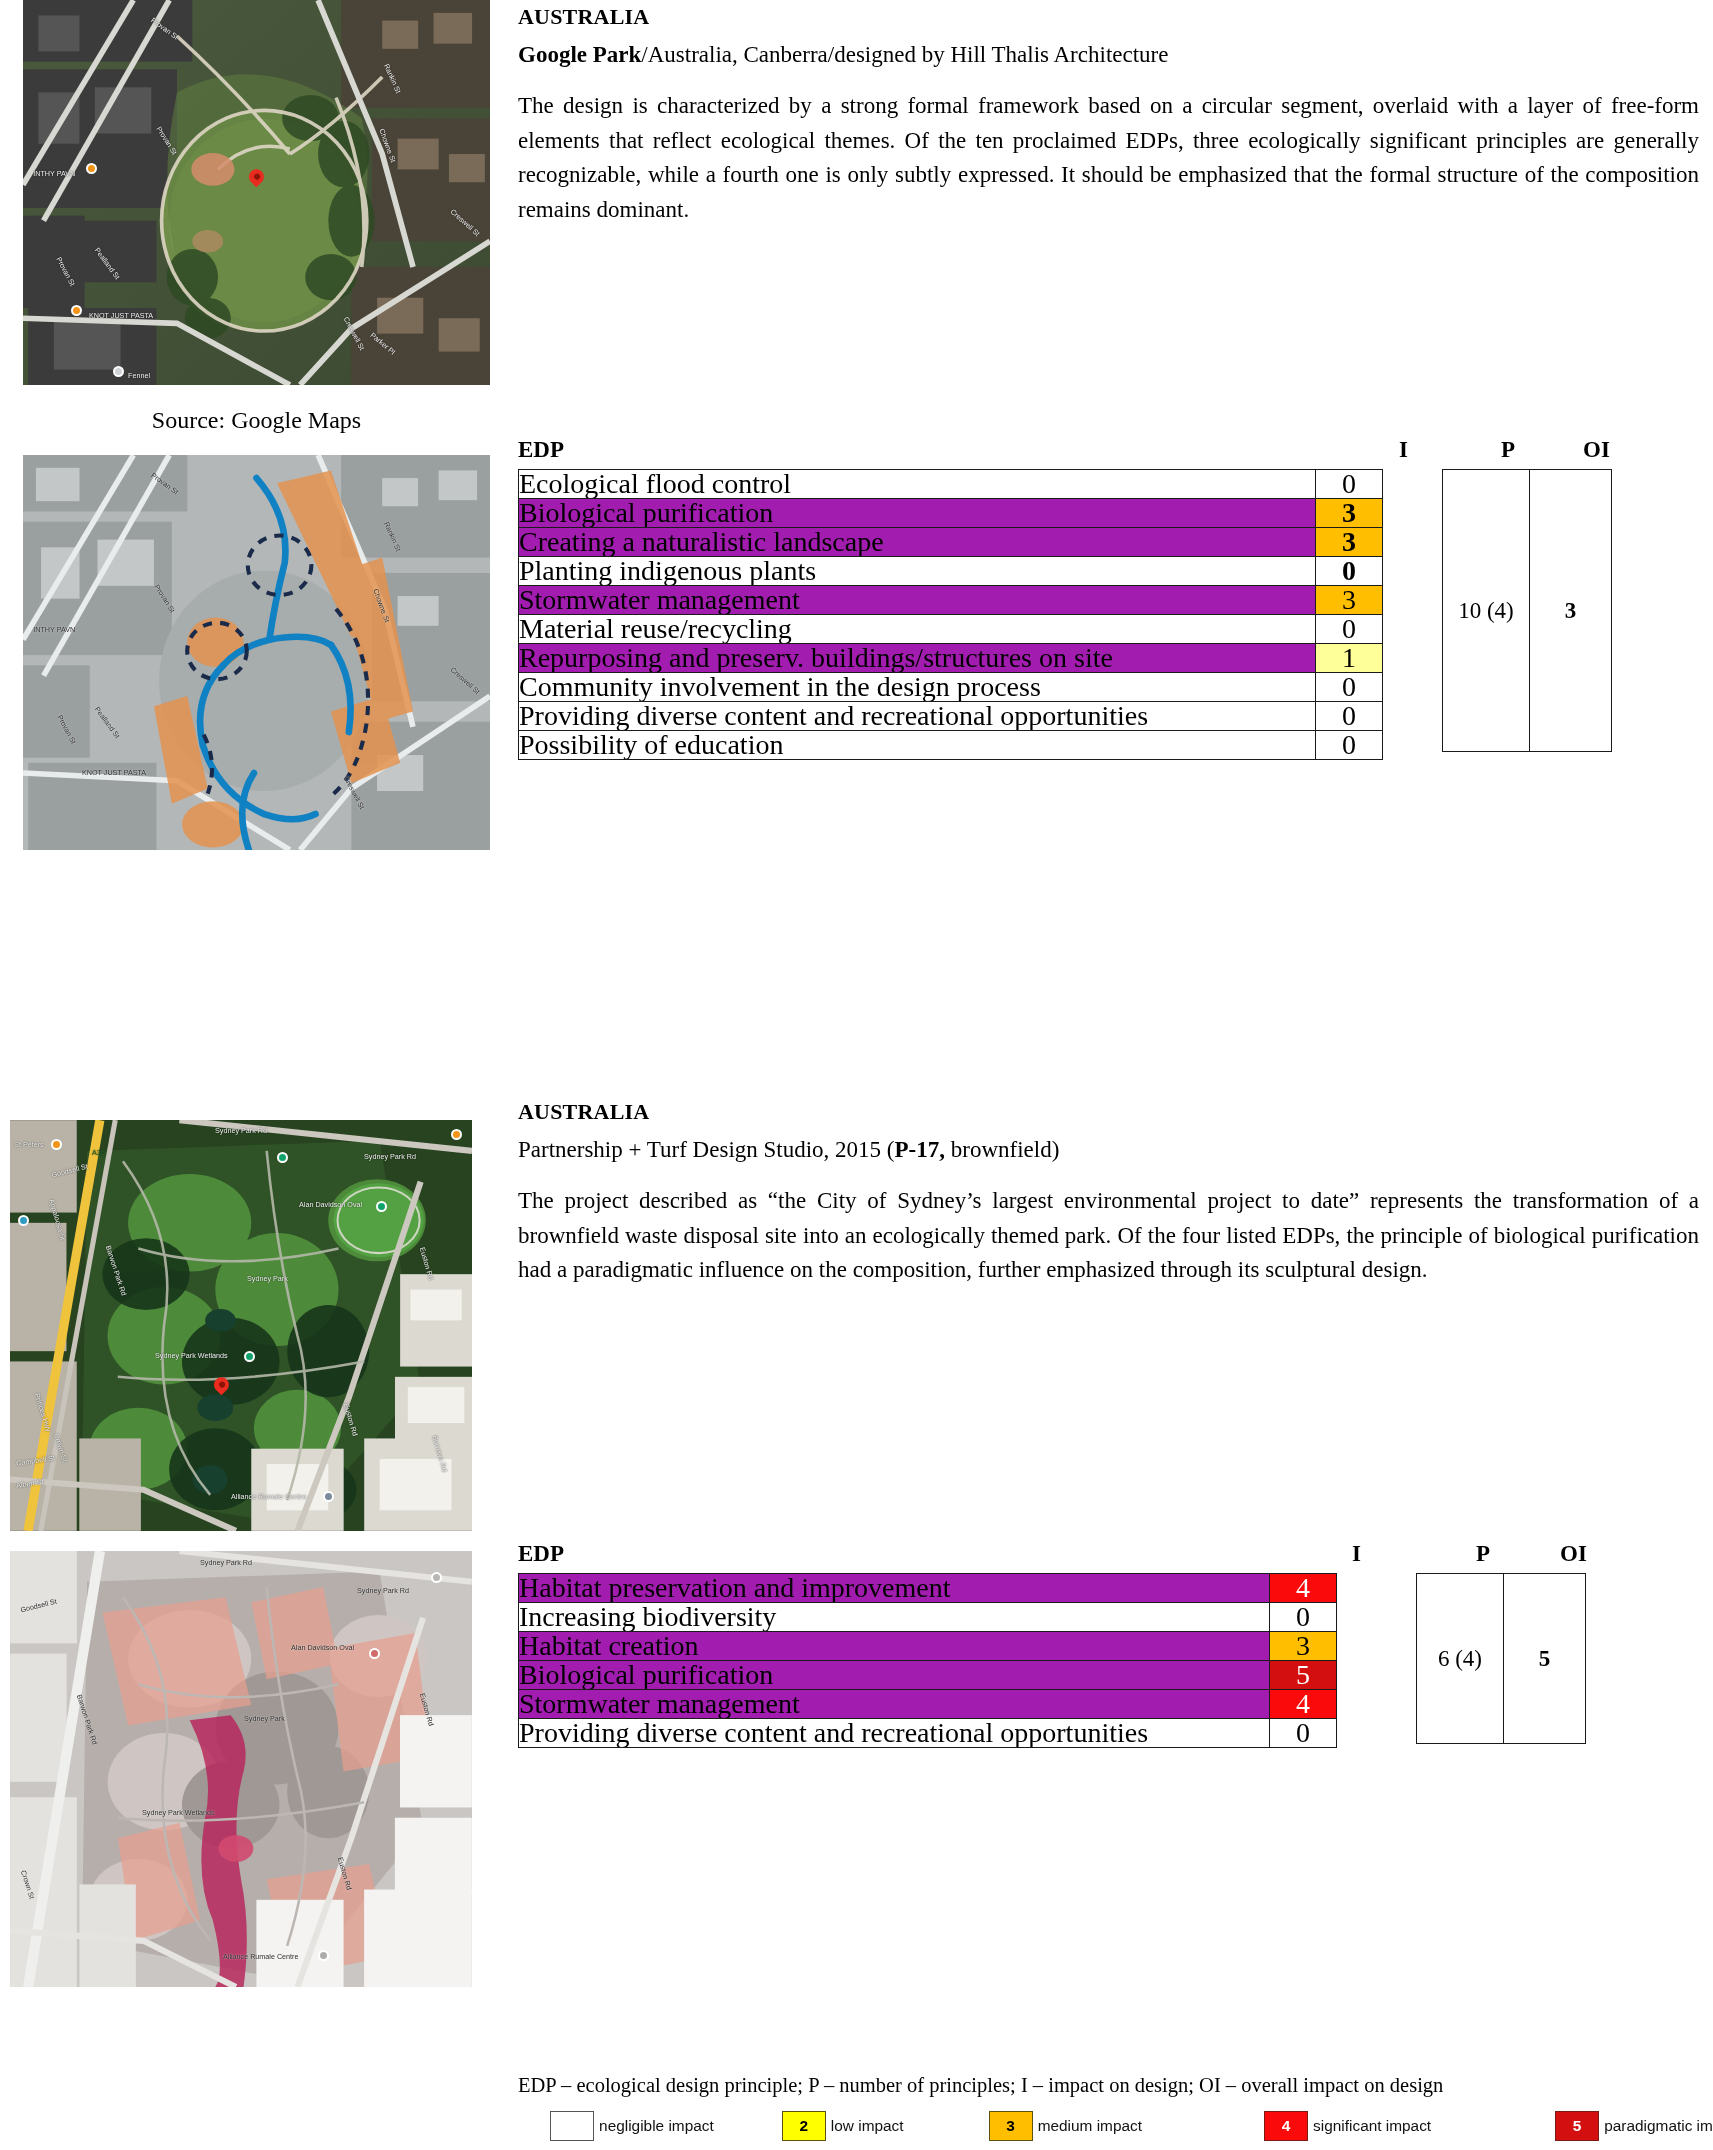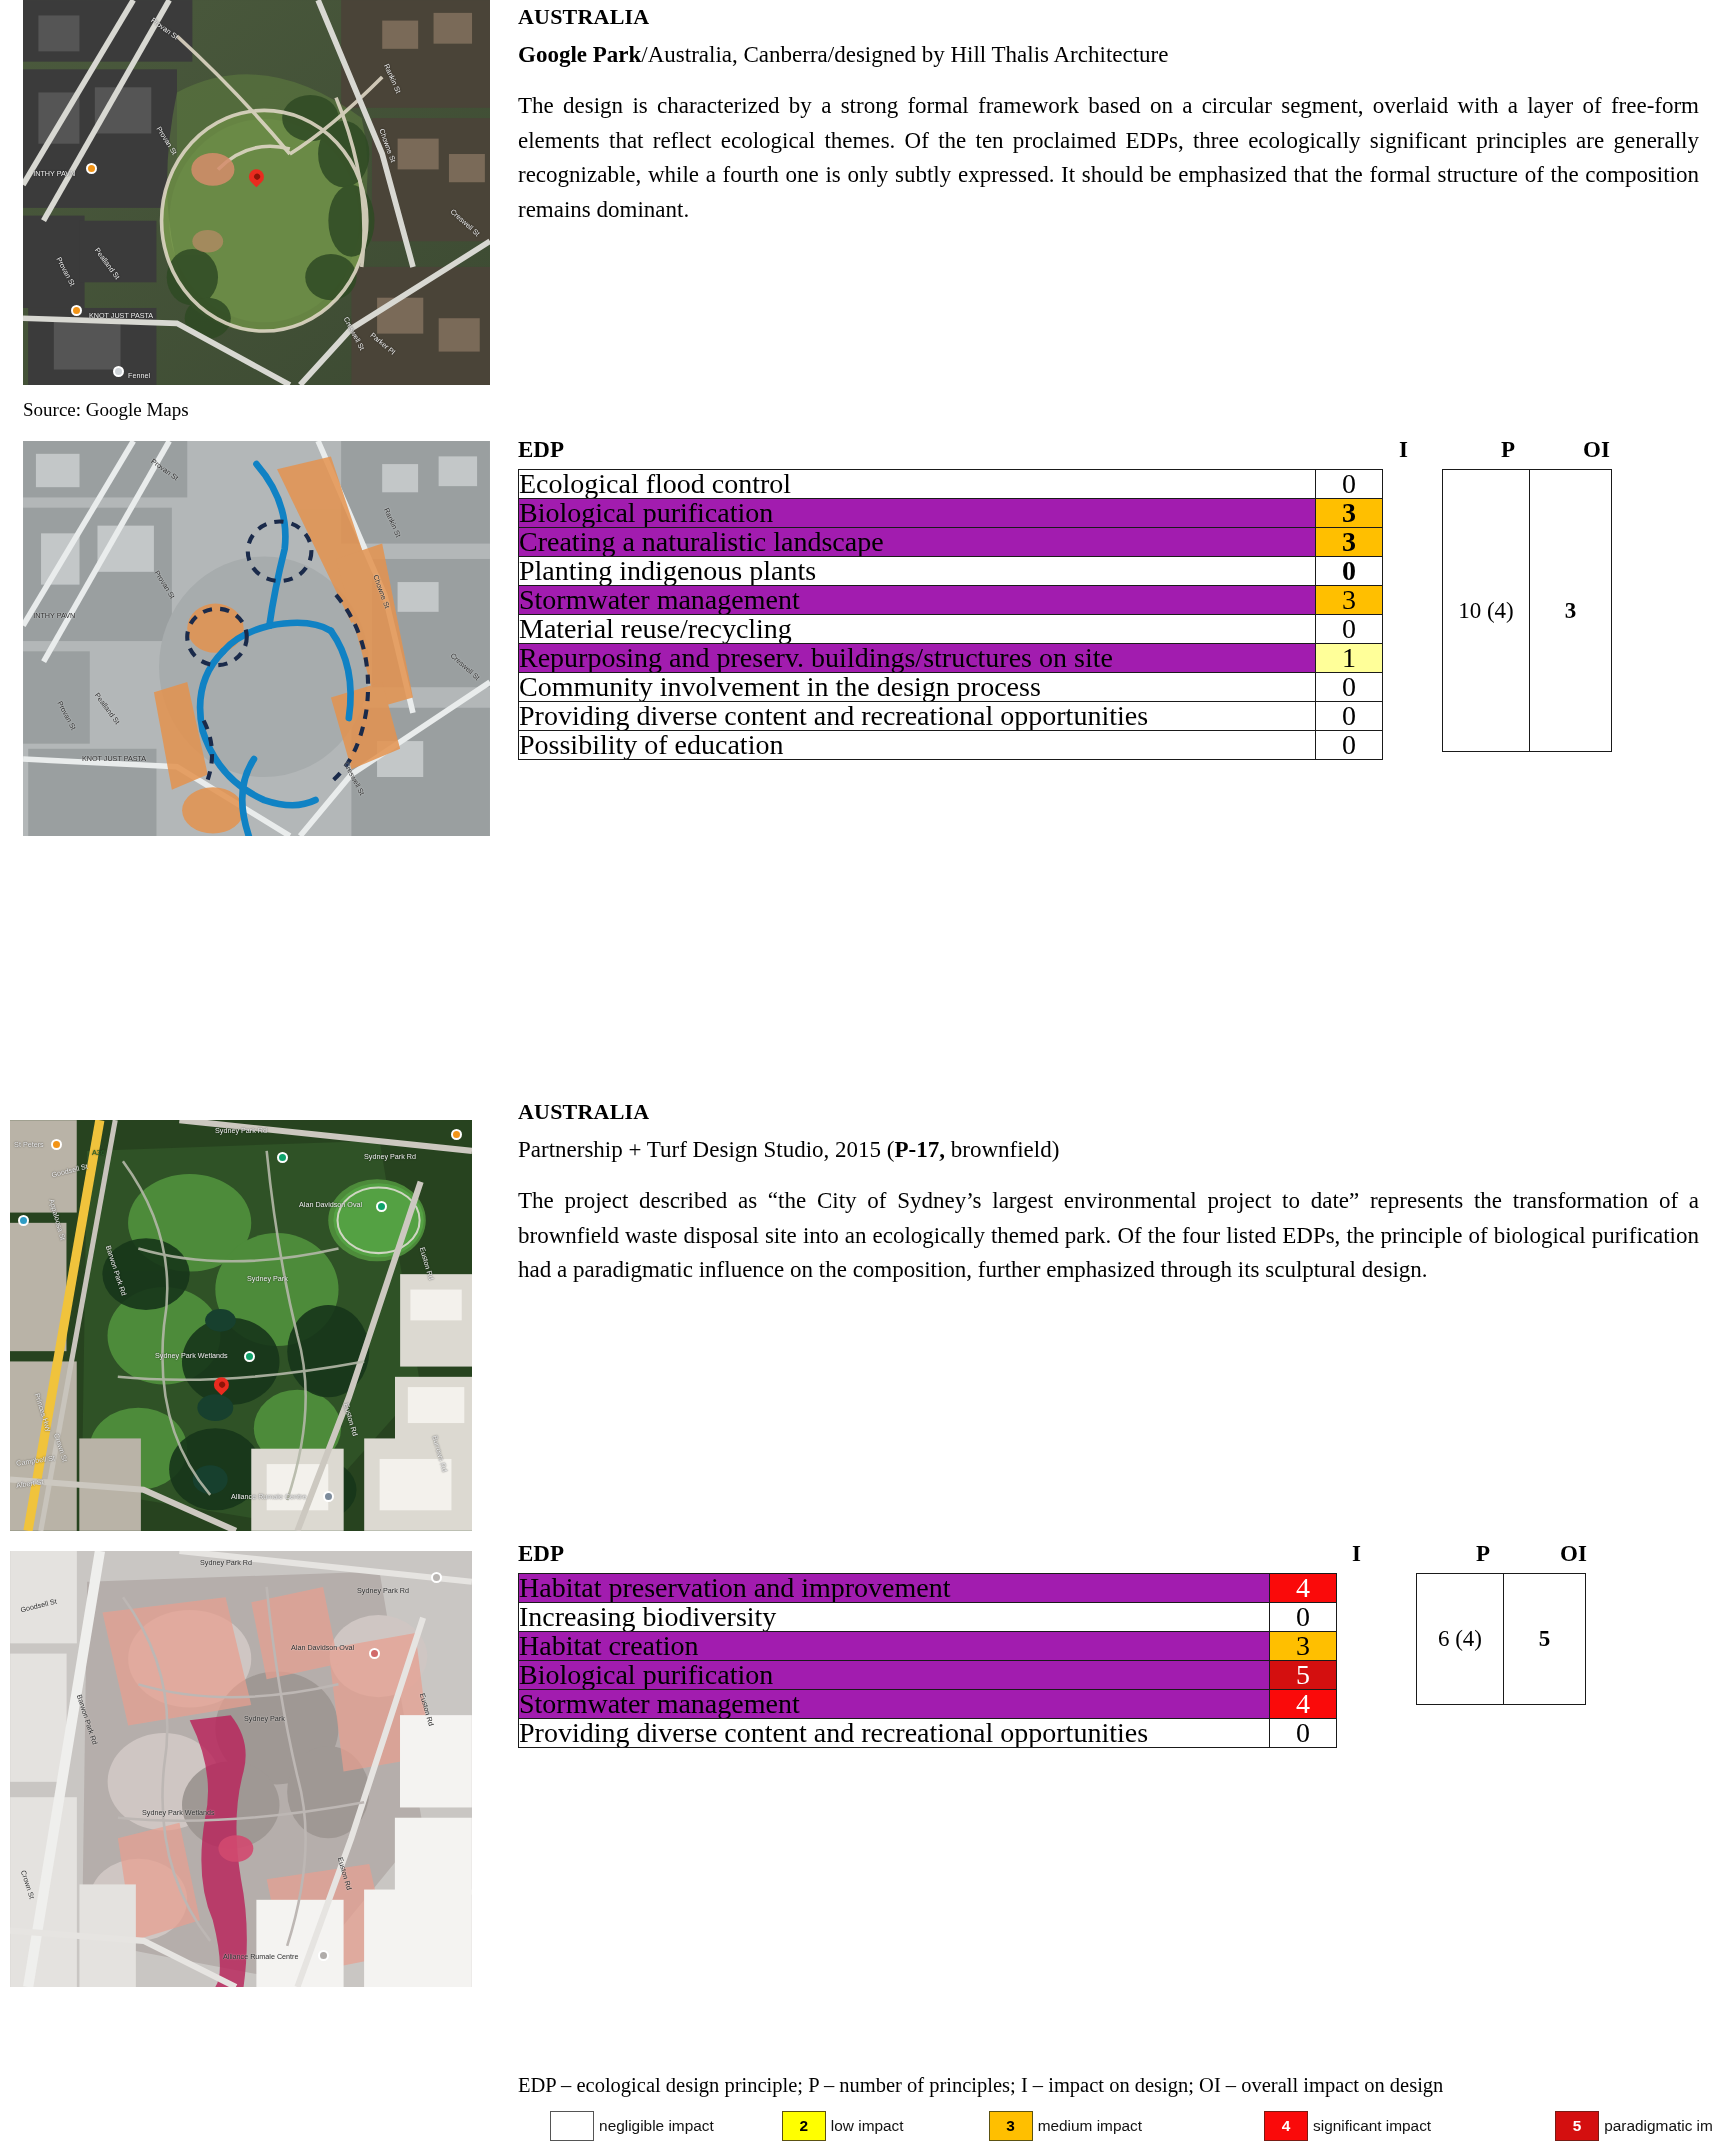--- a/index.html
+++ b/index.html
@@ -20,23 +20,24 @@
 
   .figure-col { position: absolute; left: 23px; width: 467px; }
 
   .media {
     position: relative;
     overflow: hidden;
     background: #c9c9c9;
   }
 
   .caption {
-    font-size: 19px;
+    text-align: center;
+    font-size: 24px;
     line-height: 1.15;
-    padding-top: 14px;
+    padding-top: 22px;
   }
 
   .text-col { position: absolute; left: 518px; width: 1181px; }
 
   .country {
     font-weight: bold;
     font-size: 22px;
     letter-spacing: 0.2px;
     margin: 0 0 9.2px 0;
   }
@@ -636,21 +637,21 @@
             <tr class="shaded">
               <td class="edp-name">Stormwater management</td>
               <td class="edp-val v4">4</td>
             </tr>
             <tr>
               <td class="edp-name">Providing diverse content and recreational opportunities</td>
               <td class="edp-val v0">0</td>
             </tr>
           </tbody>
       </table>
-      <table class="po" id="po1" style="position:absolute;left:898px;top:0;width:169px;height:132px;border-radius:30px;">
+      <table class="po" id="po1" style="position:absolute;left:898px;top:0;width:169px;height:171px;border-radius:30px;">
         <colgroup>
             <col style="width:87px;">
             <col style="width:82px;">
           </colgroup>
         <tbody>
           <tr>
             <td>6 (4)</td>
             <td class="po-oi">5</td>
           </tr>
         </tbody>

